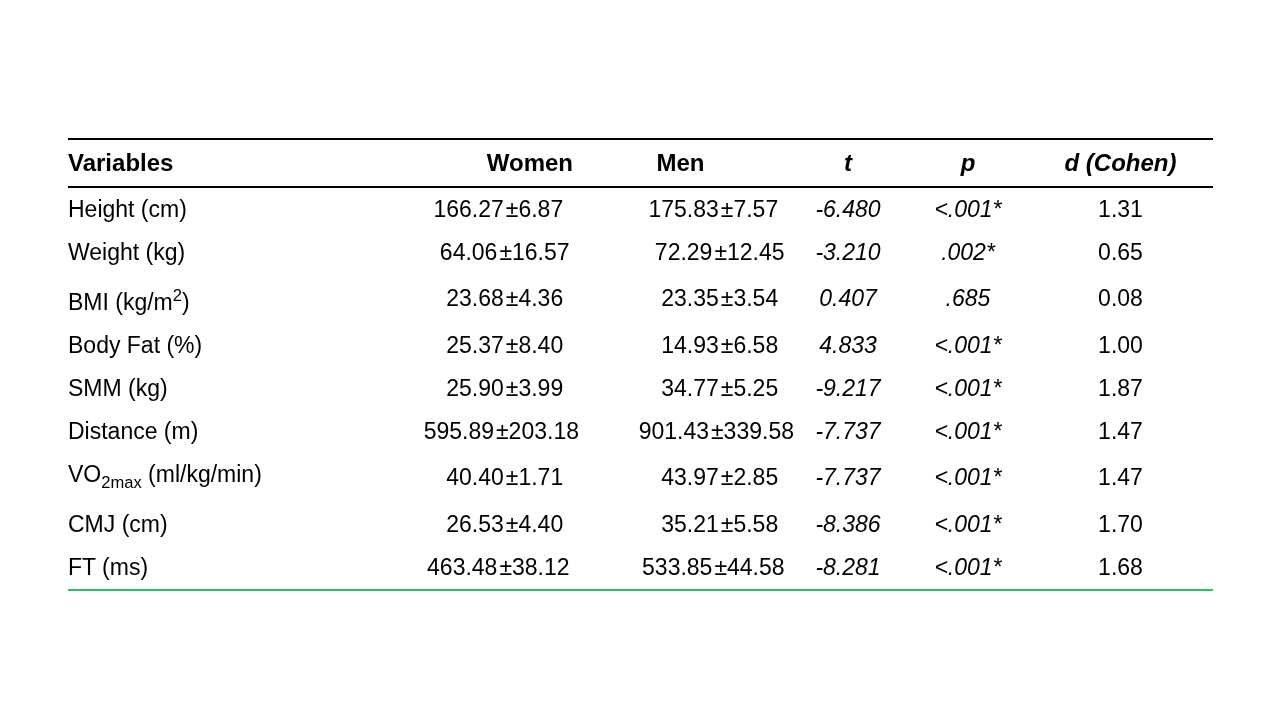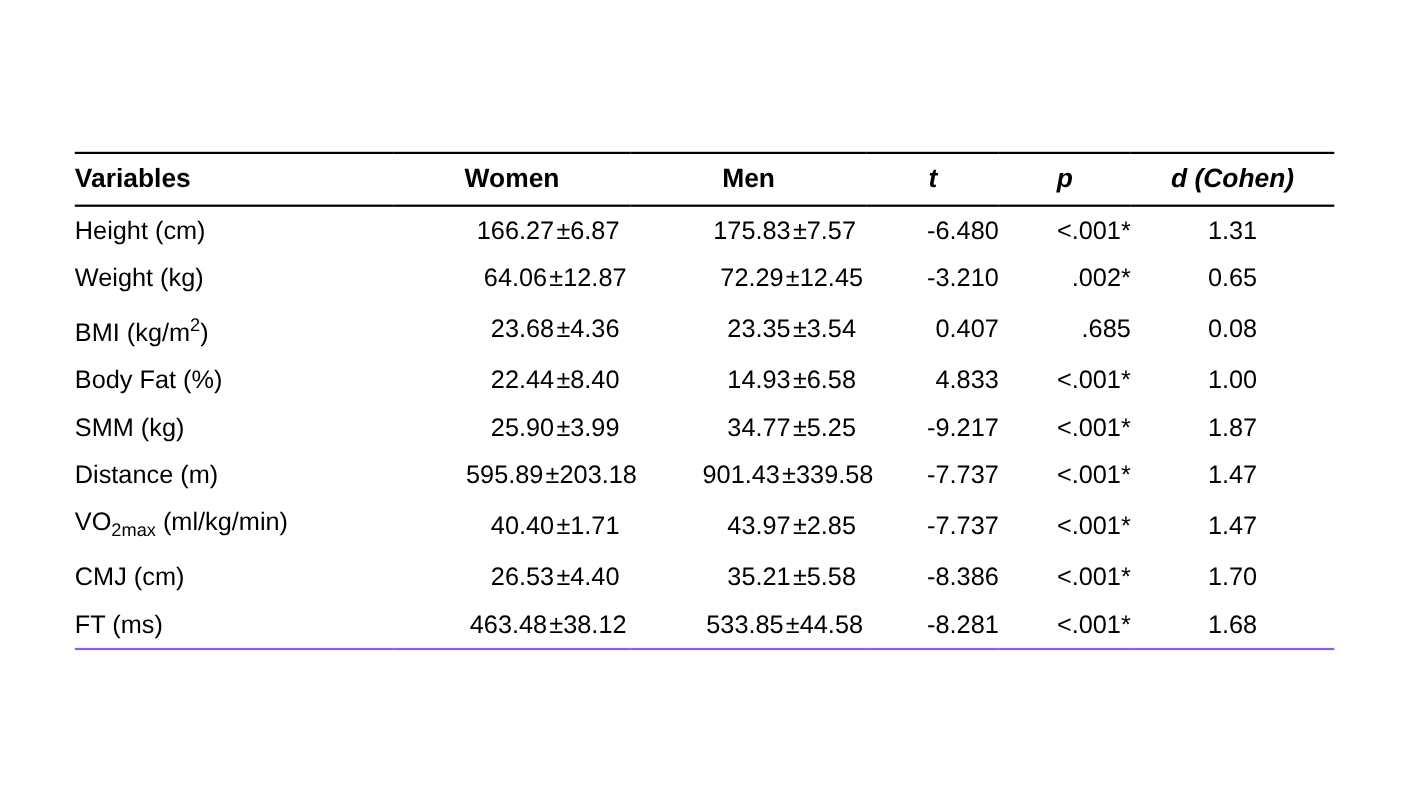--- a/index.html
+++ b/index.html
@@ -46,25 +46,25 @@
   
   thead tr.header-row th {
     border-top: 2px solid #000;
     border-bottom: 2px solid #000;
     font-weight: bold;
     font-size: 24px;
     line-height: 46px;
   }
 
   tbody tr:last-child td {
-    border-bottom: 2px solid #8b5cf6;
+    border-bottom: 2px solid #22c55e;
   }
 
   .hdr-var   { text-align: left; padding-left: 6px; }
-  .hdr-women { text-align: center; }
+  .hdr-women { text-align: right; }
   .hdr-men   { text-align: center; }
   .hdr-t     { text-align: center; font-style: italic; }
   .hdr-p     { text-align: center; font-style: italic; }
   .hdr-d     { text-align: center; font-style: italic; }
 
   td.var {
     text-align: left;
     padding-left: 6px;
   }
 
@@ -77,21 +77,21 @@
   .ms-mean {
     display: inline-block;
     text-align: right;
     margin-left: 48px;
   }
   .ms-pm {
     display: inline-block;
     padding-left: 2px;
   }
 
-  td.stat { text-align: right; }
+  td.stat { text-align: center; font-style: italic; }
   td.dval { text-align: center; }
 
   sub { font-size: 0.72em; }
   sup { font-size: 0.72em; }
 </style>
 </head>
 <body>
 
 <div id="table-wrap">
   <table class="stats">
@@ -129,21 +129,21 @@
         </td>
         <td class="stat">-6.480</td>
         <td class="stat">&lt;.001*</td>
         <td class="dval">1.31</td>
       </tr>
 
       <tr>
         <td class="var">Weight (kg)</td>
         <td class="ms">
           <span class="ms-inner">
-            <span class="ms-mean" style="width:88px">64.06</span><span class="ms-pm">±12.87</span>
+            <span class="ms-mean" style="width:88px">64.06</span><span class="ms-pm">±16.57</span>
           </span>
         </td>
         <td class="ms">
           <span class="ms-inner">
             <span class="ms-mean" style="width:88px">72.29</span><span class="ms-pm">±12.45</span>
           </span>
         </td>
         <td class="stat">-3.210</td>
         <td class="stat">.002*</td>
         <td class="dval">0.65</td>
@@ -163,21 +163,21 @@
         </td>
         <td class="stat">0.407</td>
         <td class="stat">.685</td>
         <td class="dval">0.08</td>
       </tr>
 
       <tr>
         <td class="var">Body Fat (%)</td>
         <td class="ms">
           <span class="ms-inner">
-            <span class="ms-mean" style="width:88px">22.44</span><span class="ms-pm">±8.40</span>
+            <span class="ms-mean" style="width:88px">25.37</span><span class="ms-pm">±8.40</span>
           </span>
         </td>
         <td class="ms">
           <span class="ms-inner">
             <span class="ms-mean" style="width:88px">14.93</span><span class="ms-pm">±6.58</span>
           </span>
         </td>
         <td class="stat">4.833</td>
         <td class="stat">&lt;.001*</td>
         <td class="dval">1.00</td>

